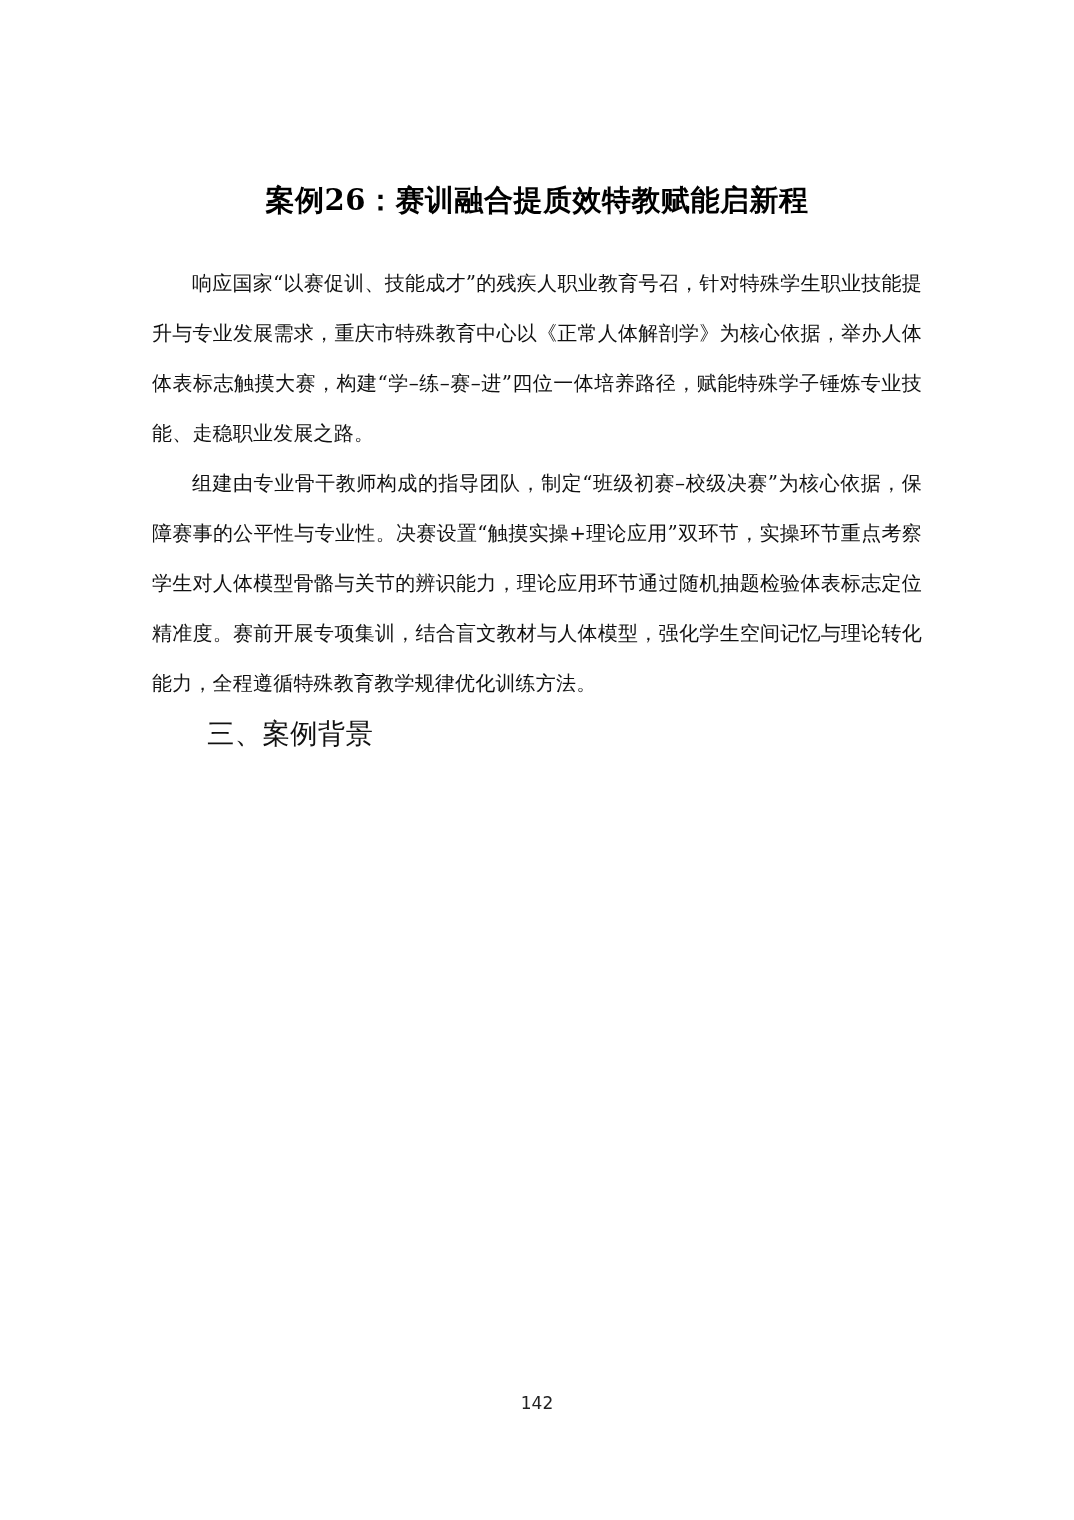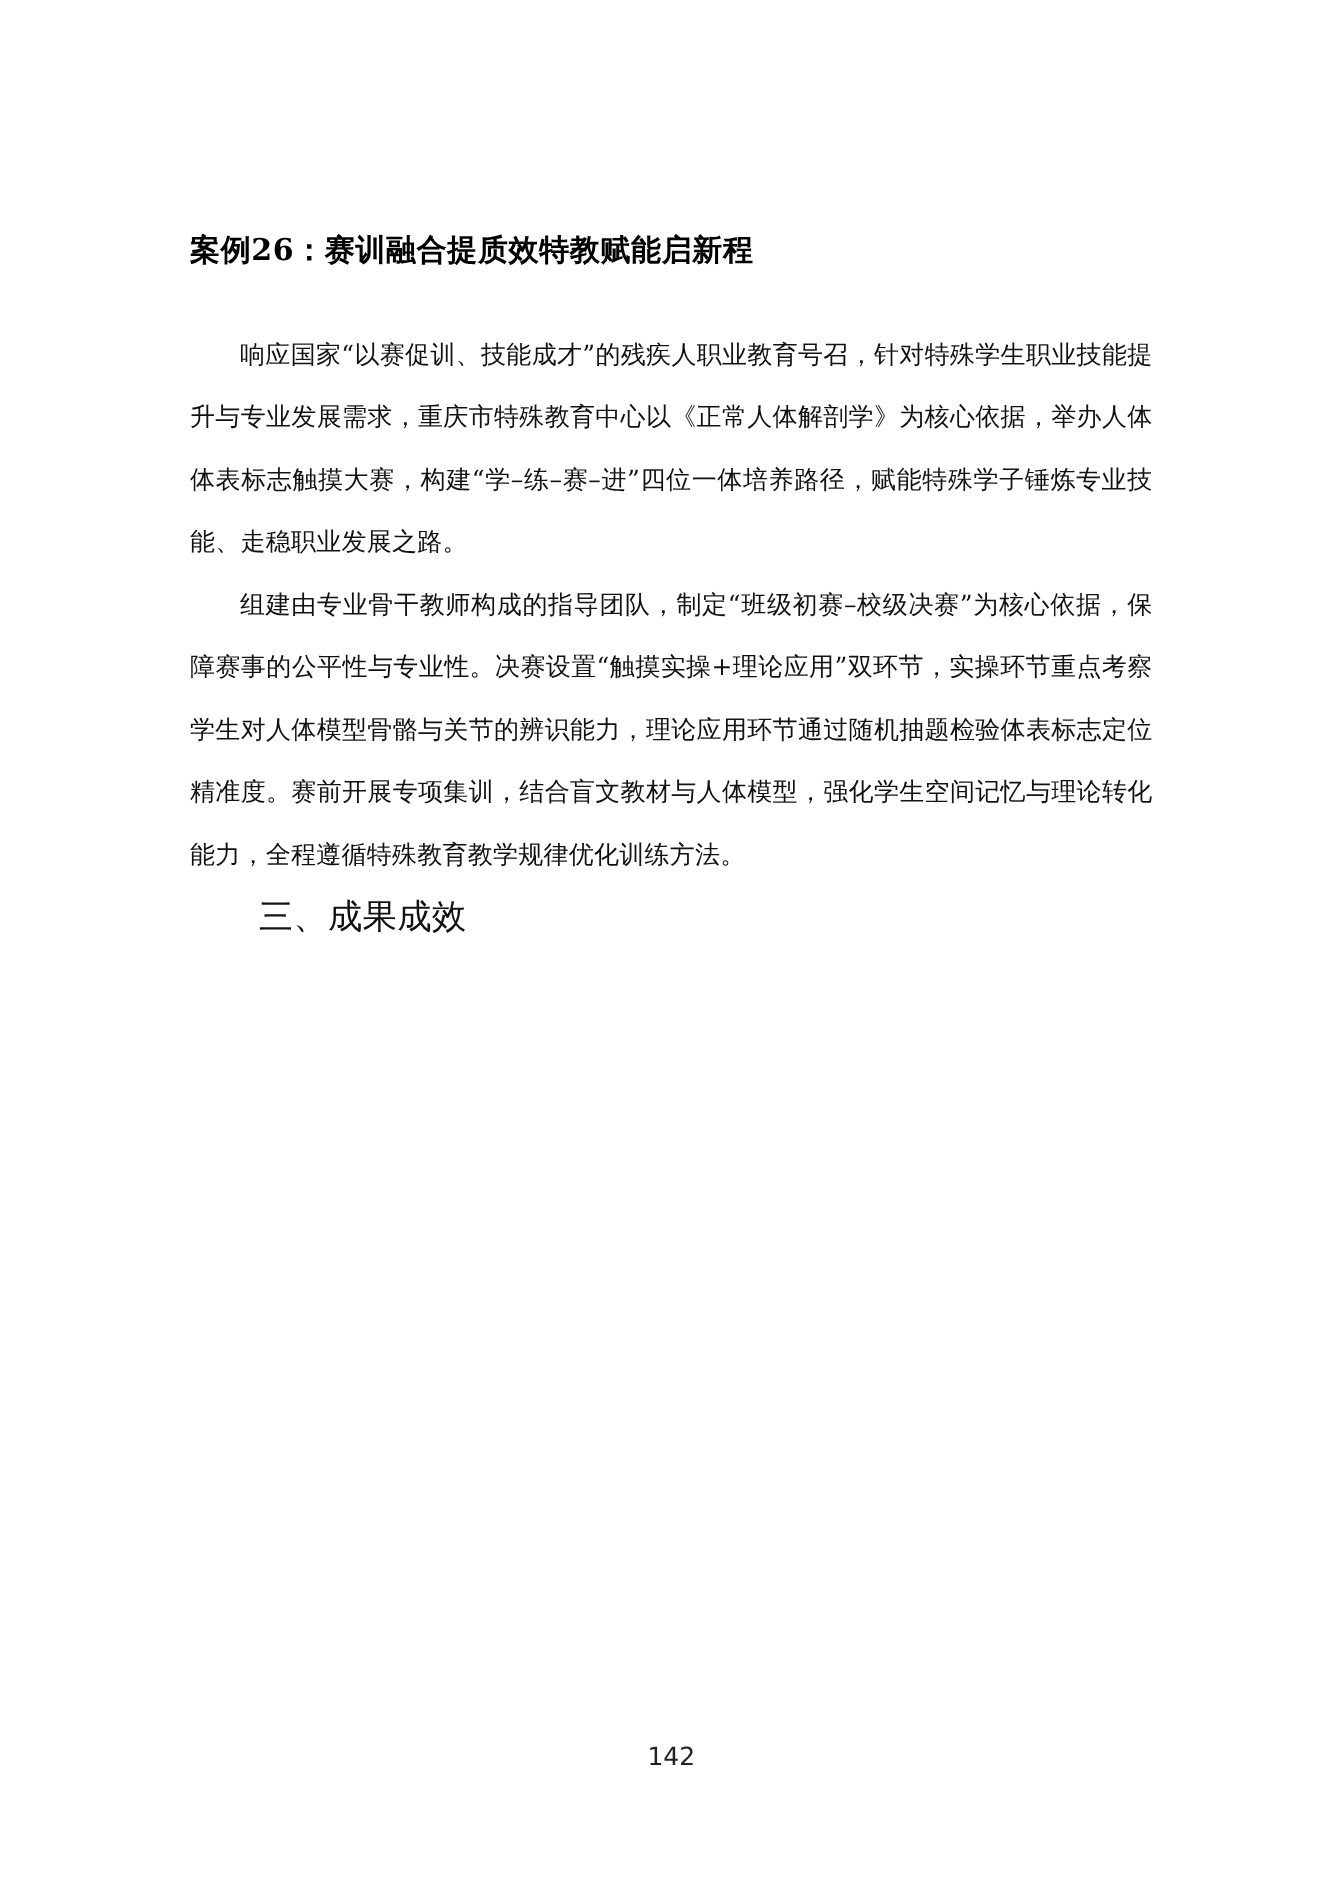--- a/index.html
+++ b/index.html
@@ -20,22 +20,23 @@
   }
   .content {
     position: absolute;
     left: 152px;
     top: 178px;
     width: 770px;
   }
   .doc-title {
     font-family: "DejaVu Serif", "Liberation Serif", serif;
     font-weight: bold;
-    font-size: 24px;
+    font-size: 29px;
     line-height: 44px;
+    text-align: center;
     letter-spacing: 0.5px;
     margin: 0 0 36px 0;
     color: #000;
   }
   .para {
     font-size: 20px;
     line-height: 50px;
     text-align: justify;
     text-justify: inter-ideograph;
     margin: 0;
@@ -53,39 +54,39 @@
     letter-spacing: 0.2px;
     color: #111;
   }
   .page-number {
     position: absolute;
     left: 0;
     right: 0;
     top: 1393px;
     text-align: center;
     font-family: "DejaVu Sans", "Liberation Sans", sans-serif;
-    font-size: 20px;
+    font-size: 17px;
     color: #222;
   }
 </style>
 </head>
 <body>
 
 <div class="page">
 
   <div class="content">
 
     <h1 class="doc-title">案例26：赛训融合提质效特教赋能启新程</h1>
 
 
     <p class="para indent">响应国家“以赛促训、技能成才”的残疾人职业教育号召，针对特殊学生职业技能提升与专业发展需求，重庆市特殊教育中心以《正常人体解剖学》为核心依据，举办人体体表标志触摸大赛，构建“学–练–赛–进”四位一体培养路径，赋能特殊学子锤炼专业技能、走稳职业发展之路。</p>
 
 
     <p class="para indent">组建由专业骨干教师构成的指导团队，制定“班级初赛–校级决赛”为核心依据，保障赛事的公平性与专业性。决赛设置“触摸实操+理论应用”双环节，实操环节重点考察学生对人体模型骨骼与关节的辨识能力，理论应用环节通过随机抽题检验体表标志定位精准度。赛前开展专项集训，结合盲文教材与人体模型，强化学生空间记忆与理论转化能力，全程遵循特殊教育教学规律优化训练方法。</p>
 
-    <p class="section-head">三、成果成效</p>
+    <p class="section-head">三、案例背景</p>
 
 
   </div>
 
   <div class="page-number">142</div>
 
 </div>
 
 </body></html>

